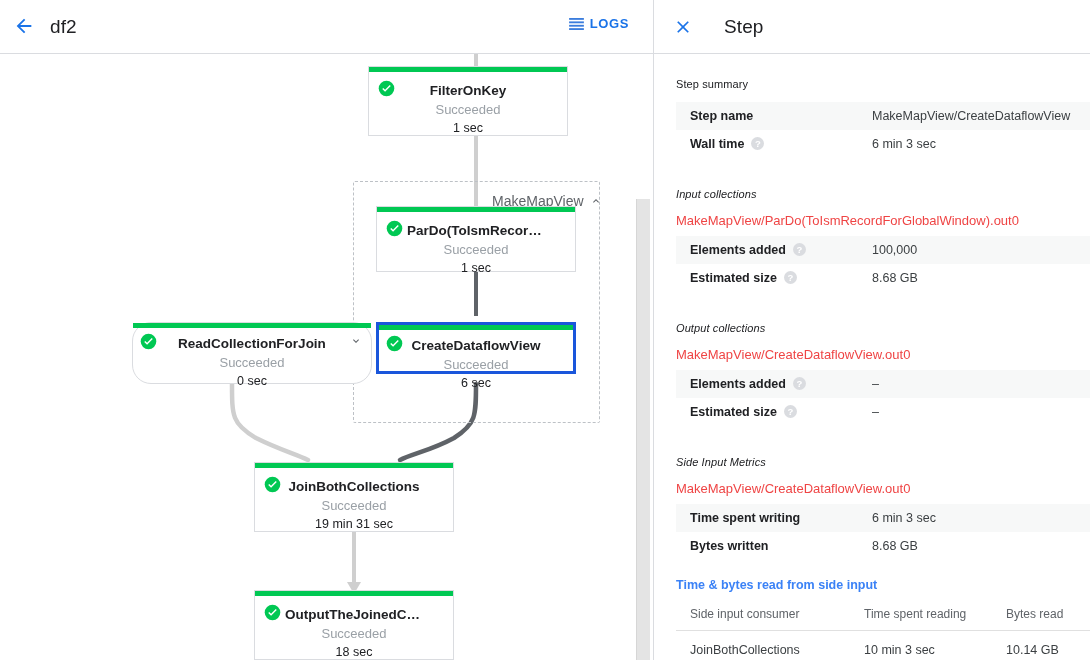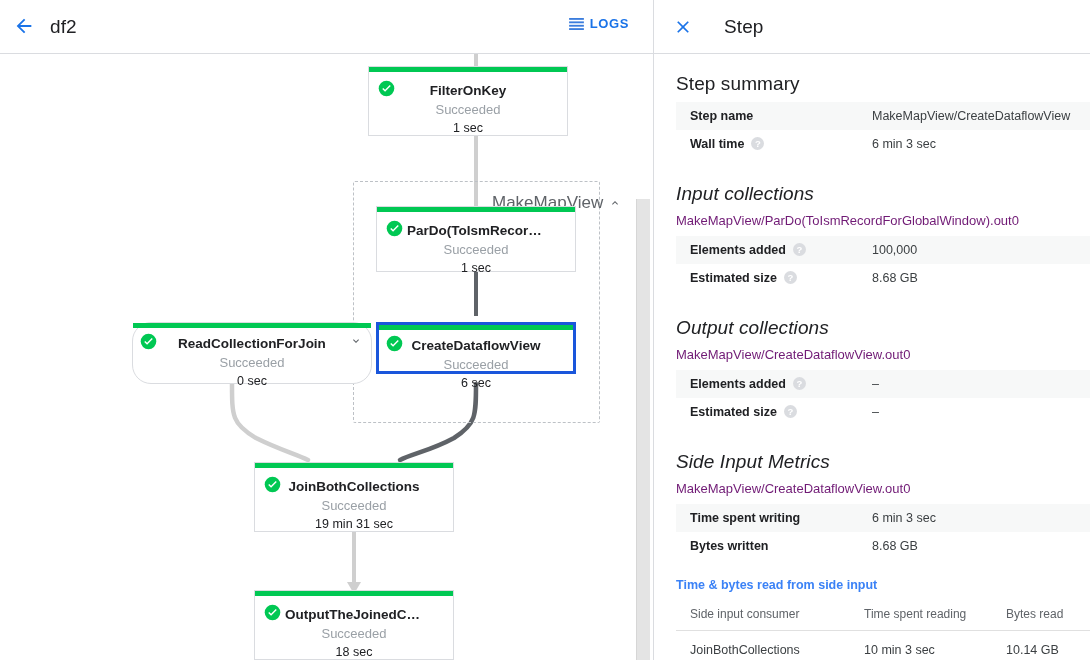--- a/index.html
+++ b/index.html
@@ -30,21 +30,21 @@
 
   .graph-area{position:relative;width:653px;height:607px;background:#fff;overflow:hidden;}
   .graph-svg{position:absolute;left:0;top:0;}
 
   
   .group-box{
     position:absolute;border:1px dashed #bdc1c6;border-radius:2px;
     background:transparent;
   }
   .group-label{
-    position:absolute;font-size:17px;color:#5f6368;display:flex;align-items:center;gap:6px;
+    position:absolute;font-size:14px;color:#5f6368;display:flex;align-items:center;gap:6px;
     cursor:pointer;
   }
 
   
   .node{
     position:absolute;background:#fff;border:1px solid #dadce0;
     box-sizing:border-box;cursor:pointer;
   }
   .node.selected{border:3px solid #1a56db;}
   .node .statusbar{
@@ -84,24 +84,24 @@
   .rp-head{
     position:relative;height:53px;border-bottom:1px solid #dadce0;display:flex;align-items:center;
   }
   .close-x{
     width:26px;height:26px;margin-left:16px;display:flex;align-items:center;justify-content:center;cursor:pointer;
   }
   .rp-title{margin-left:28px;font-size:19px;color:#202124;letter-spacing:.1px;}
 
   .rp-body{padding:20px 8px 0 22px;}
   .sec-h{
-    font-size:19px;color:#202124;margin:0 0 8px 0;line-height:20px;letter-spacing:.1px;
+    font-size:11px;color:#202124;margin:0 0 8px 0;line-height:20px;letter-spacing:.1px;
   }
   .sec-h.mt{margin-top:26px;font-style:italic;}
-  .coll-name{font-size:13px;color:#701a75;margin:0 0 6px 0;line-height:18px;}
+  .coll-name{font-size:13px;color:#ef4444;margin:0 0 6px 0;line-height:18px;}
 
   table.kv{border-collapse:collapse;width:414px;table-layout:fixed;}
   table.kv td{padding:5px 0 5px 14px;font-size:12.5px;line-height:18px;vertical-align:middle;}
   table.kv td.k{font-weight:700;color:#202124;width:168px;white-space:nowrap;}
   table.kv td.v{color:#3c4043;font-weight:400;}
   table.kv tr.shade{background:#f7f8f8;}
   .qm{
     display:inline-block;width:13px;height:13px;border-radius:50%;
     background:#dadce0;color:#fff;font-size:9.5px;font-weight:700;line-height:13px;
     text-align:center;margin-left:7px;vertical-align:1px;cursor:pointer;

